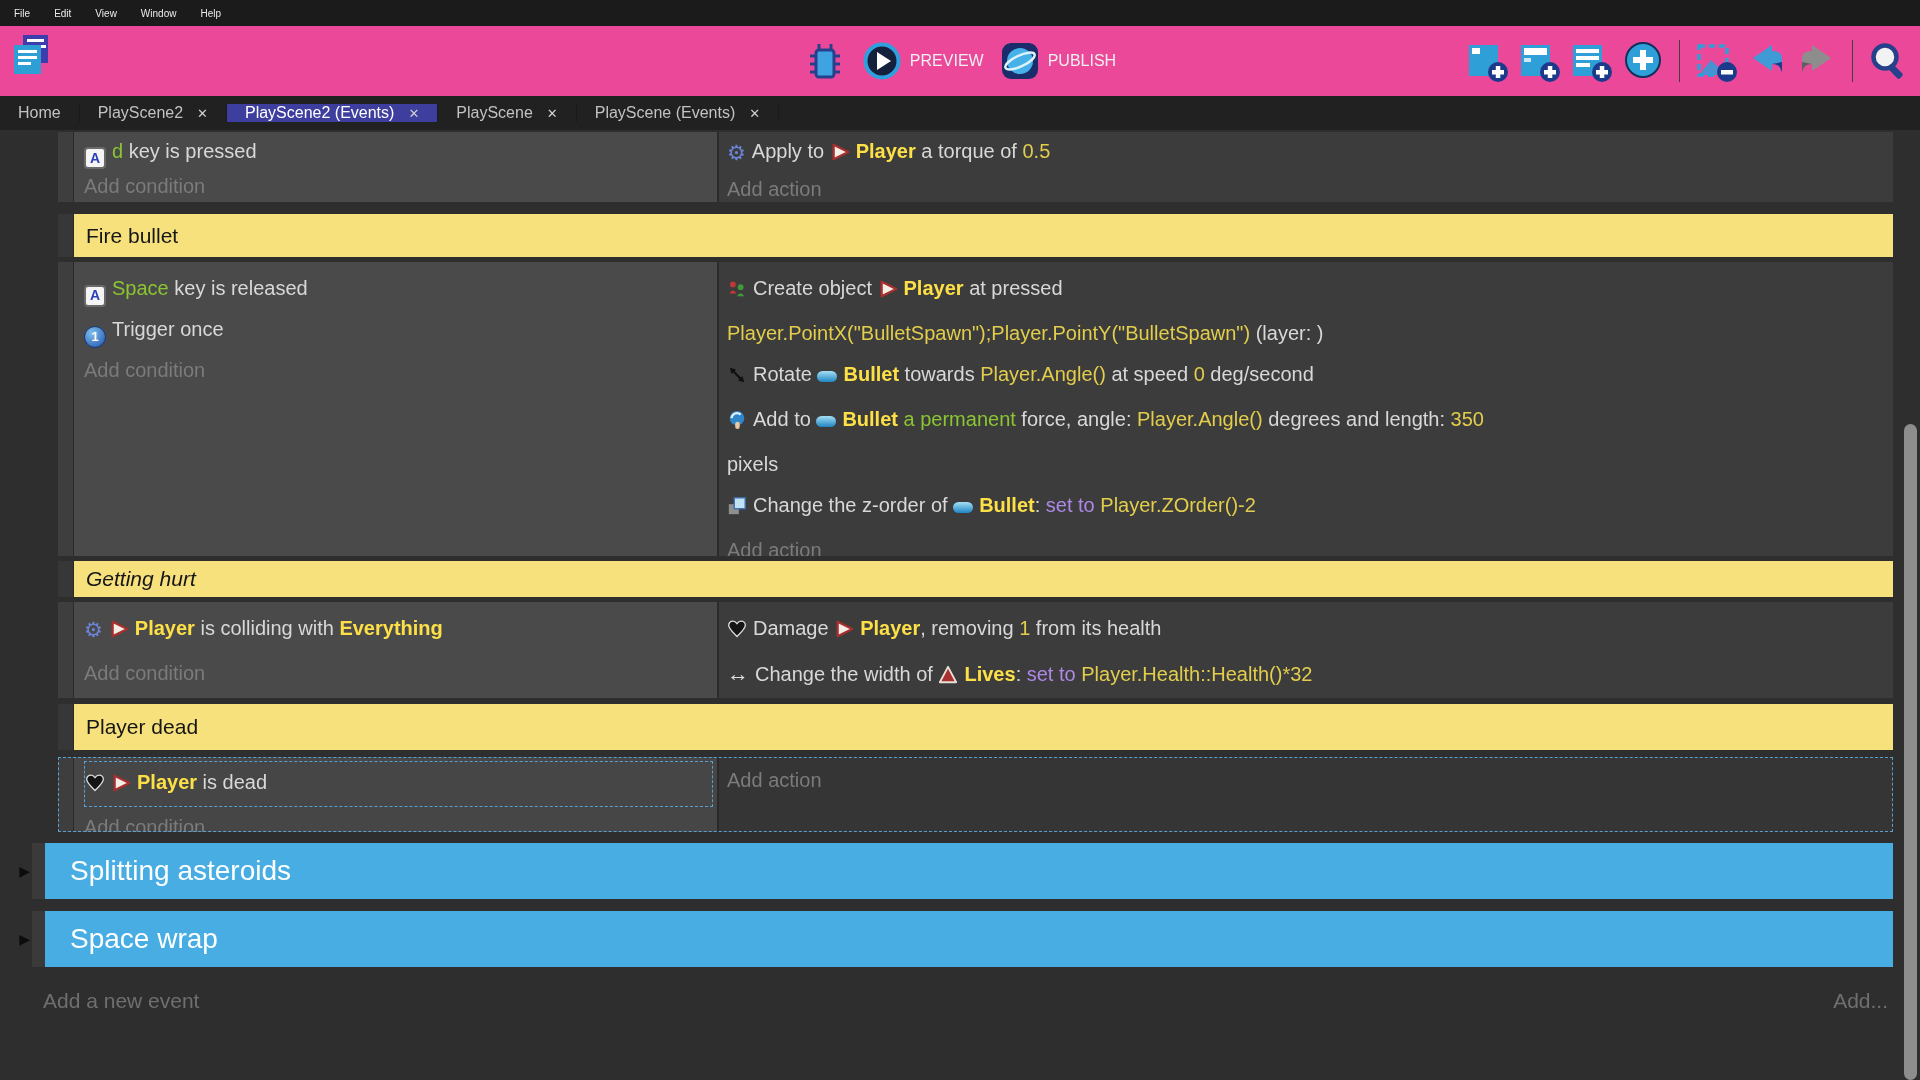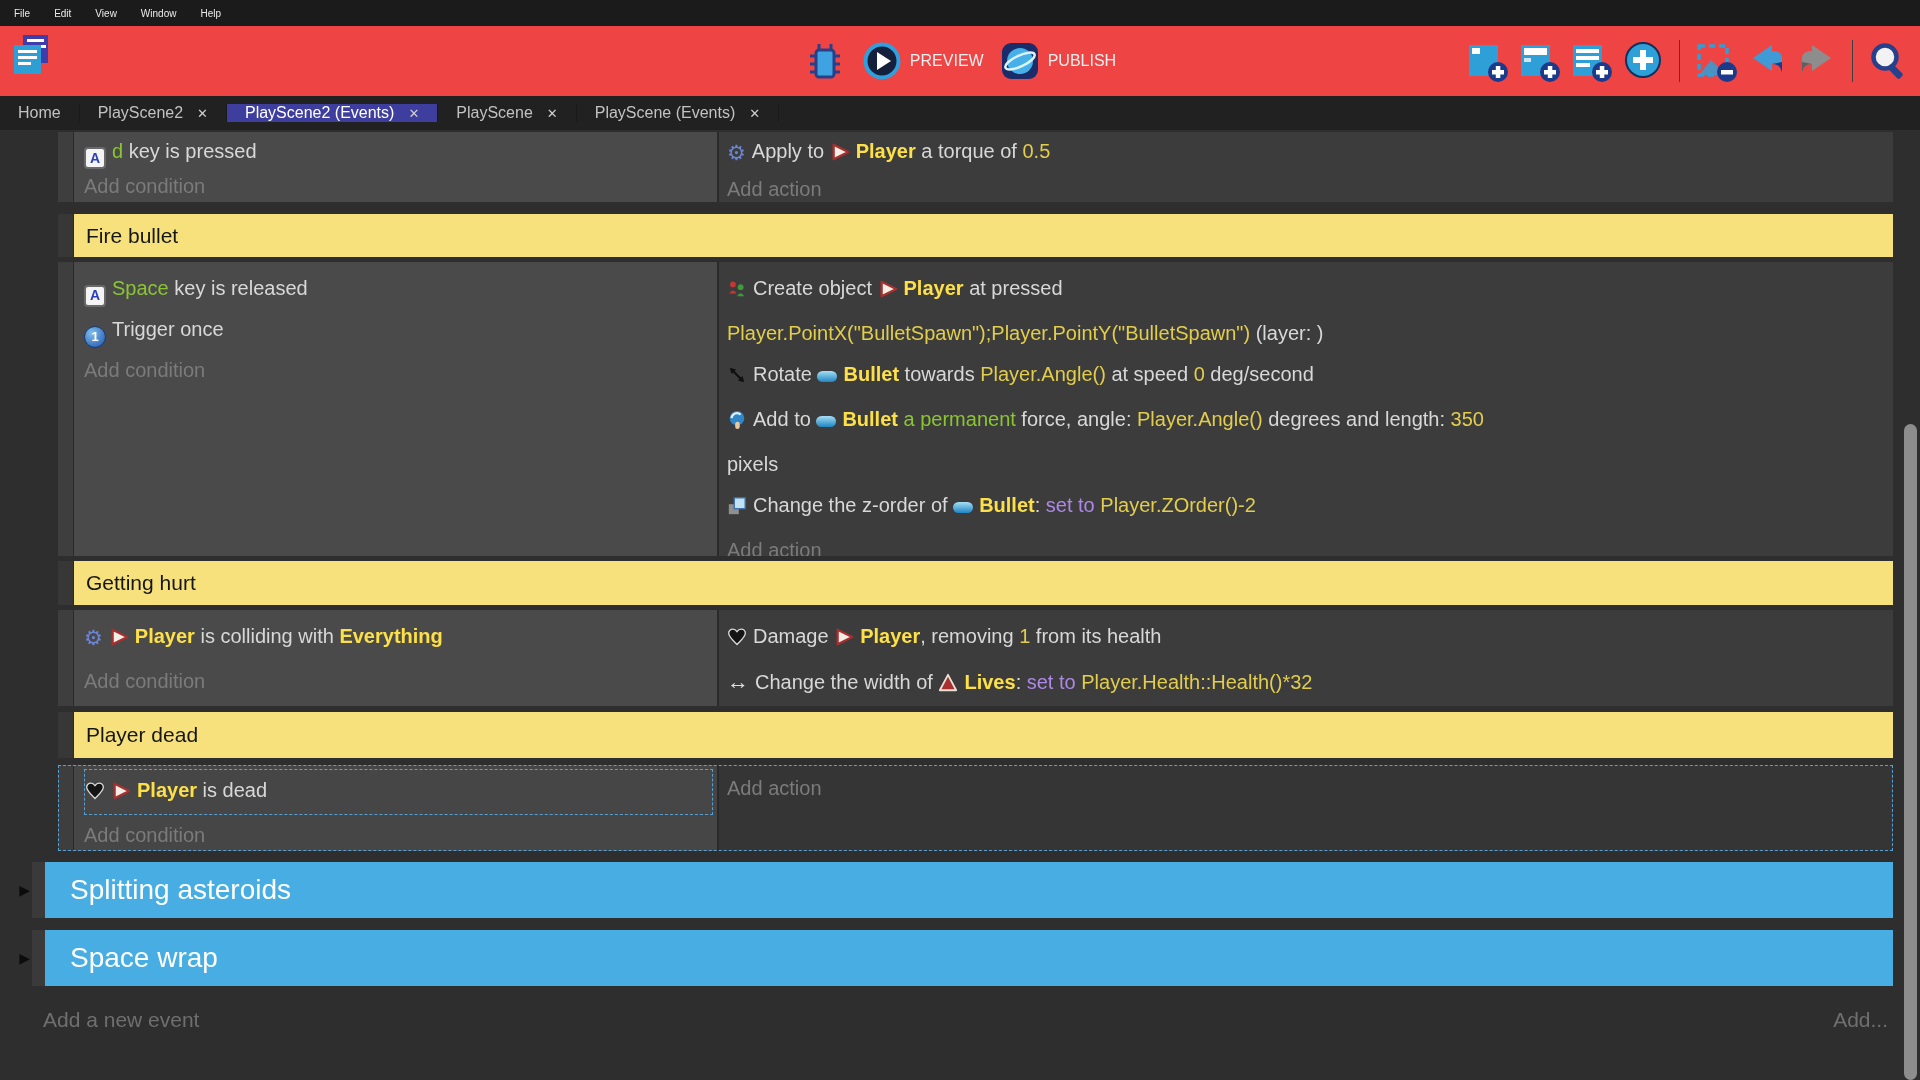--- a/index.html
+++ b/index.html
@@ -6,21 +6,21 @@
   .app{position:relative;width:1920px;height:1080px;overflow:hidden;background:#2e2e2e;
        font-family:"Liberation Sans",sans-serif;-webkit-font-smoothing:antialiased;}
 
   
   .menubar{position:absolute;top:0;left:0;right:0;height:26px;background:#1b1b1b;
            display:flex;align-items:center;color:#ececec;font-size:10px;z-index:5;}
   .menu-item{padding:3px 12px;cursor:default;}
   .menu-item:first-child{margin-left:2px;}
 
   
-  .toolbar{position:absolute;top:26px;left:0;right:0;height:70px;background:#ef4444;
+  .toolbar{position:absolute;top:26px;left:0;right:0;height:70px;background:#ec4899;
            border-bottom:1px solid #84cc16;}
   .tb-left{position:absolute;left:10px;top:6px;}
   .tb-center{position:absolute;left:0;right:0;top:0;height:100%;display:flex;
              align-items:center;justify-content:center;gap:16px;color:#f0f0f0;font-size:16px;}
   .tb-btn{display:flex;align-items:center;gap:8px;}
   .tb-right{position:absolute;right:10px;top:0;height:100%;display:flex;align-items:center;gap:6px;}
   .tb-sep{width:1px;height:42px;background:#404040;margin:0 7px;}
   .tbi{display:block;}
 
   
@@ -49,27 +49,27 @@
   .grn{color:#8bc532;}
   .setto{color:#ad88e6;}
   .ph-line{color:#7b7b7b;}
 
   .row1{margin-top:2px;height:70px;}
   .row1 .cond,.row1 .act{padding-top:2px;}
   .row2{margin-top:5px;height:294px;}
   .row2 .cond,.row2 .act{padding-top:6px;}
   .row3{margin-top:5px;height:96px;}
   .row3 .cond,.row3 .act{padding-top:6px;}
-  .row4{margin-top:7px;height:86px;outline:1px dashed #58a0d2;outline-offset:-1px;justify-content:center;}
+  .row4{margin-top:7px;height:75px;outline:1px dashed #58a0d2;outline-offset:-1px;justify-content:center;}
   .row4 .cond{background:#464646;padding-top:3px;}
   .row4 .act{background:#353535;padding-top:3px;}
   .selbox{border:1px dashed #58a0d2;margin:1px 4px 0 0;}
 
   .crow{display:flex;margin:12px 27px 0 58px;height:43px;}
-  .crow.c2{margin-top:5px;height:44px;}
+  .crow.c2{margin-top:5px;height:36px;font-style:italic;}
   .crow.c3{margin-top:6px;height:46px;}
   .handle-c{width:15px;background:#373737;border-right:1px solid #2a2a2a;flex:none;}
   .comment{flex:1;background:#f6e17d;color:#161616;font-size:21px;display:flex;
            align-items:center;padding-left:12px;}
 
   .grow{display:flex;align-items:stretch;margin:11px 27px 0 0;height:56px;}
   .grow.g2{margin-top:12px;}
   .tri{width:30px;display:flex;align-items:center;justify-content:flex-end;
        padding-right:2px;color:#0c0c0c;font-size:14px;flex:none;}
   .ghandle{width:13px;background:#3a3a3a;flex:none;}

